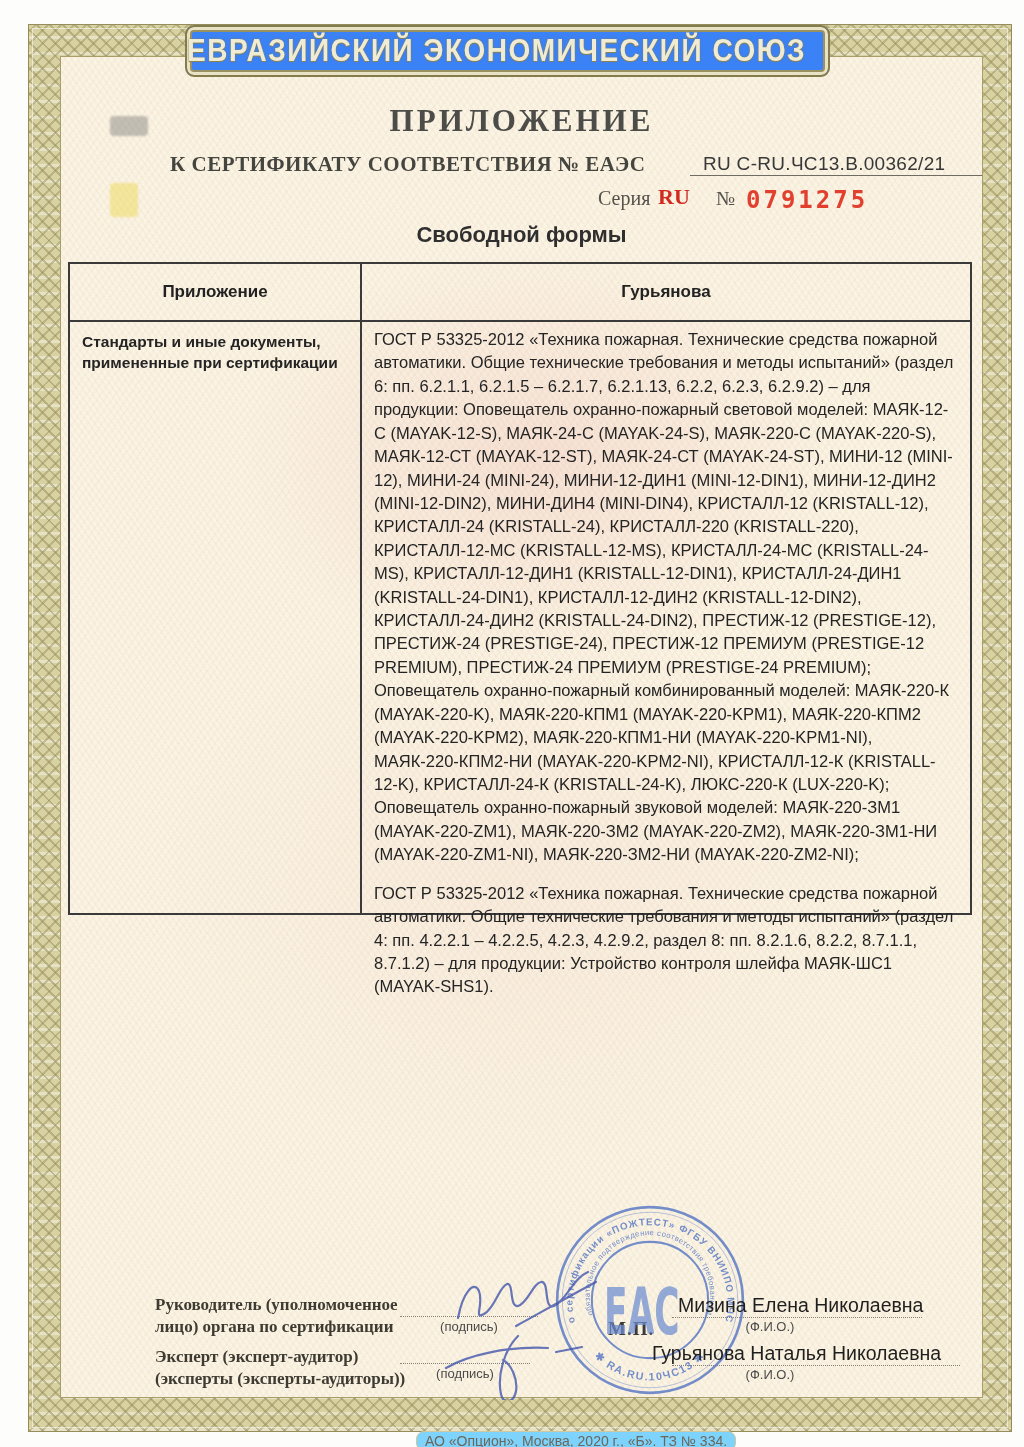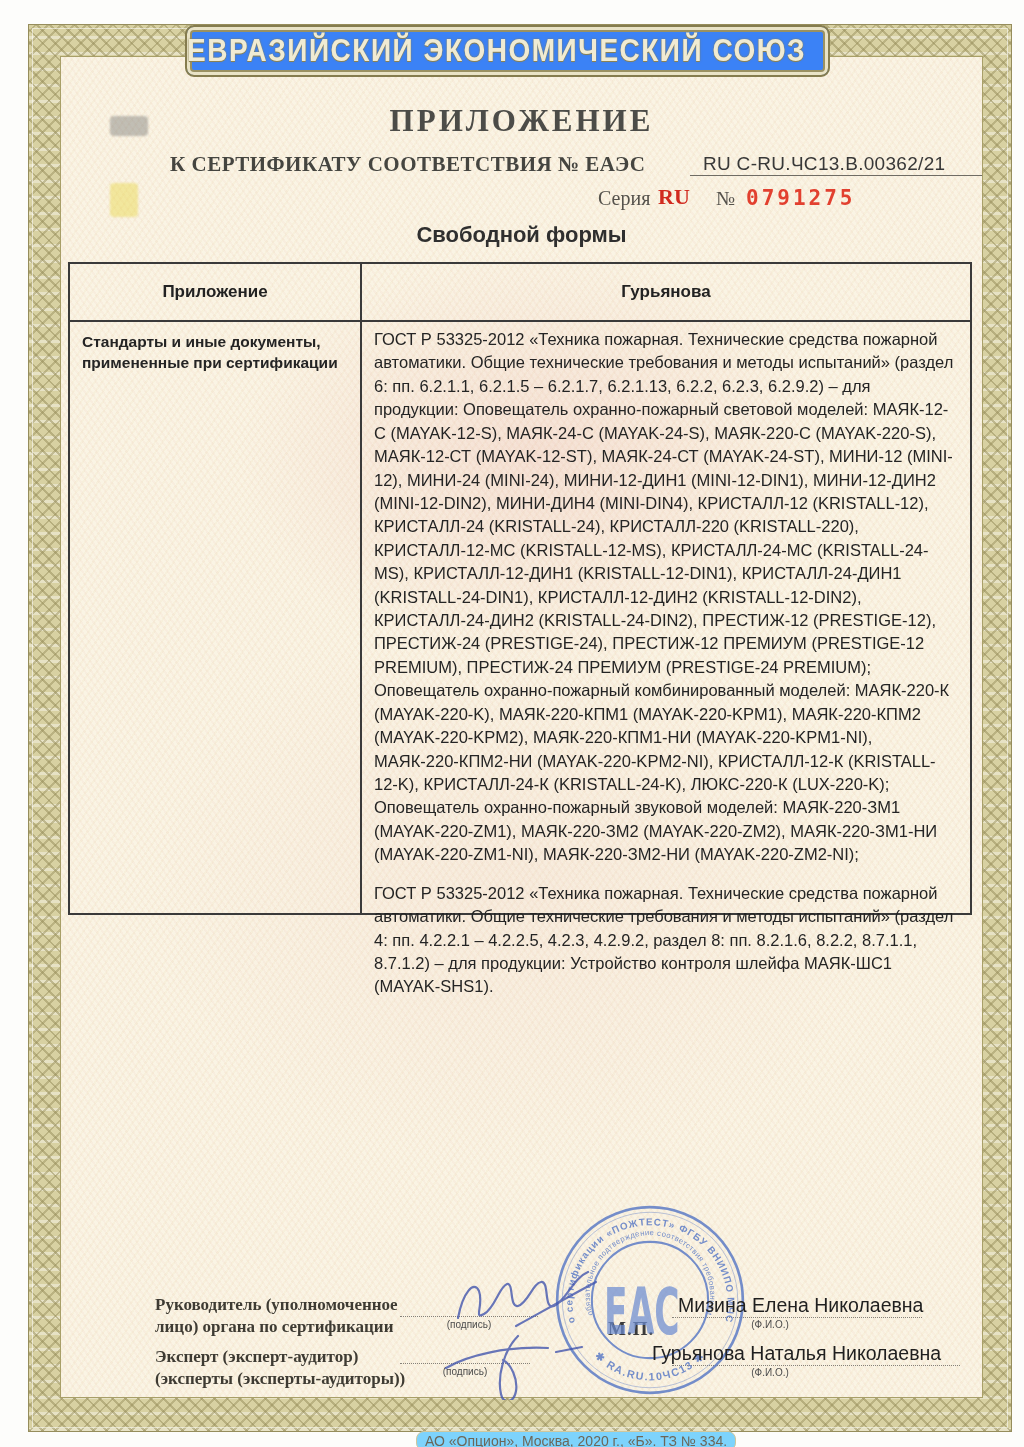--- a/index.html
+++ b/index.html
@@ -42,21 +42,21 @@
     font-family:"Liberation Serif",serif;font-weight:bold;font-size:31px;letter-spacing:3px;color:#4c4c48;}
   .subtitle{position:absolute;left:170px;top:152px;z-index:2;
     font-family:"Liberation Serif",serif;font-weight:bold;font-size:21px;color:#454540;letter-spacing:.5px;}
   .cert-underline{position:absolute;left:690px;top:151px;width:292px;height:24px;border-bottom:1.5px solid #6f6c64;z-index:2;}
   .cert-number{position:absolute;left:703px;top:153px;z-index:2;font-family:"Liberation Sans",sans-serif;
     font-size:19px;color:#383838;letter-spacing:.3px;}
   .series-label{position:absolute;left:598px;top:187px;font-family:"Liberation Serif",serif;font-size:20px;color:#55524c;z-index:2;}
   .series-value{position:absolute;left:658px;top:184px;font-family:"Liberation Serif",serif;font-weight:bold;font-size:22px;color:#d12a1f;z-index:2;}
   .num-sign{position:absolute;left:716px;top:187px;font-family:"Liberation Serif",serif;font-size:20px;color:#55524c;z-index:2;}
   .form-number{position:absolute;left:746px;top:186px;font-family:"DejaVu Sans Mono",monospace;font-weight:bold;
-    font-size:21px;color:#e2402f;letter-spacing:3px;z-index:2;text-align:center;}
+    font-size:24px;color:#e2402f;letter-spacing:3px;z-index:2;text-align:center;}
   .form-type{position:absolute;left:60px;right:41px;top:222px;text-align:center;z-index:2;
     font-weight:bold;font-size:22px;color:#2f2f2f;}
 
   
   .cert-table{position:absolute;left:68px;top:262px;width:904px;height:653px;border:2px solid #3a3a3a;box-sizing:border-box;z-index:2;}
   .col-divider{position:absolute;left:290px;top:0;bottom:0;width:2px;background:#3a3a3a;}
   .head-divider{position:absolute;left:0;right:0;top:56px;height:2px;background:#3a3a3a;}
   .th{position:absolute;top:0;height:56px;display:flex;align-items:center;justify-content:center;
     font-weight:bold;font-size:17px;color:#222;}
   .th.c1{left:0;width:290px;}
@@ -66,21 +66,21 @@
   .cell-desc p{margin:0 0 0 0;font-size:16.5px;line-height:1.42;}
   .cell-desc p + p{margin-top:15px;}
 
   
   .role{position:absolute;font-family:"Liberation Serif",serif;font-weight:bold;font-size:17px;line-height:1.32;color:#3e3b33;z-index:2;}
   .role.head{left:155px;top:1294px;width:255px;}
   .role.expert{left:155px;top:1346px;width:285px;}
   .sig-line{position:absolute;border-bottom:1px dotted #86827a;z-index:2;}
   .sig-line.l1{left:400px;top:1294px;width:138px;height:22px;}
   .sig-line.l2{left:400px;top:1341px;width:130px;height:22px;}
-  .caption{position:absolute;text-align:center;font-size:10px;color:#4a4a4a;z-index:2;}
+  .caption{position:absolute;text-align:center;font-size:13px;color:#4a4a4a;z-index:2;}
   .caption.c-sig1{left:400px;top:1319px;width:138px;}
   .caption.c-sig2{left:400px;top:1366px;width:130px;}
   .fio-name{position:absolute;font-size:19.5px;color:#1f1f1f;white-space:nowrap;z-index:6;}
   .fio-name.n1{left:678px;top:1294px;}
   .fio-name.n2{left:652px;top:1342px;}
   .fio-line{position:absolute;border-bottom:1px dotted #86827a;z-index:2;}
   .fio-line.f1{left:672px;top:1294px;width:250px;height:23px;}
   .fio-line.f2{left:672px;top:1342px;width:288px;height:23px;}
   .caption.c-fio1{left:700px;top:1319px;width:140px;}
   .caption.c-fio2{left:700px;top:1367px;width:140px;}

